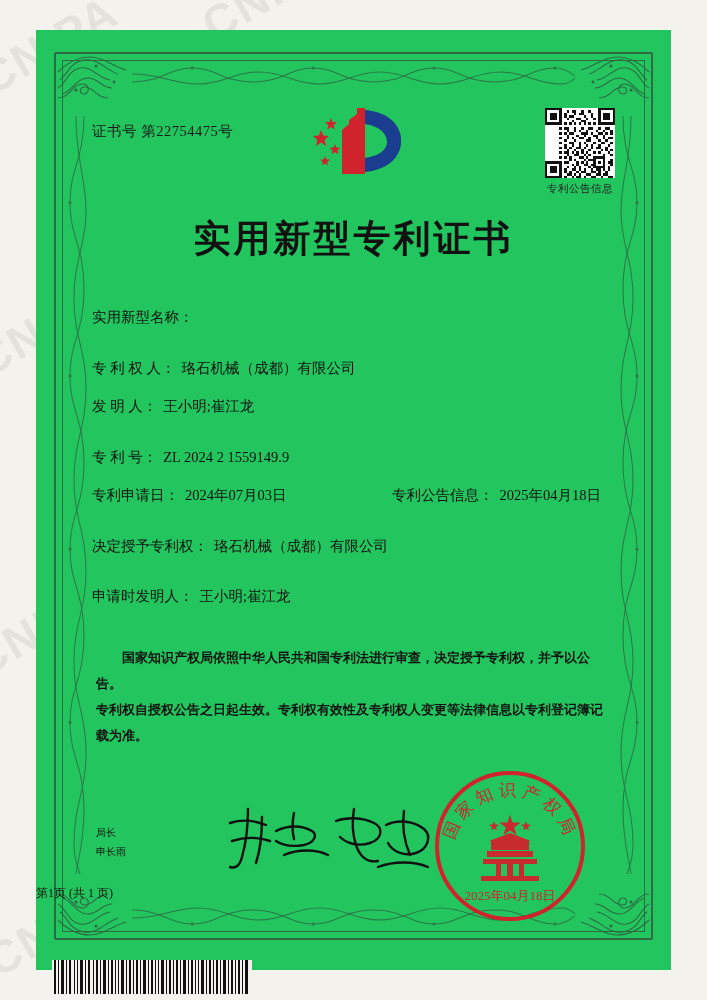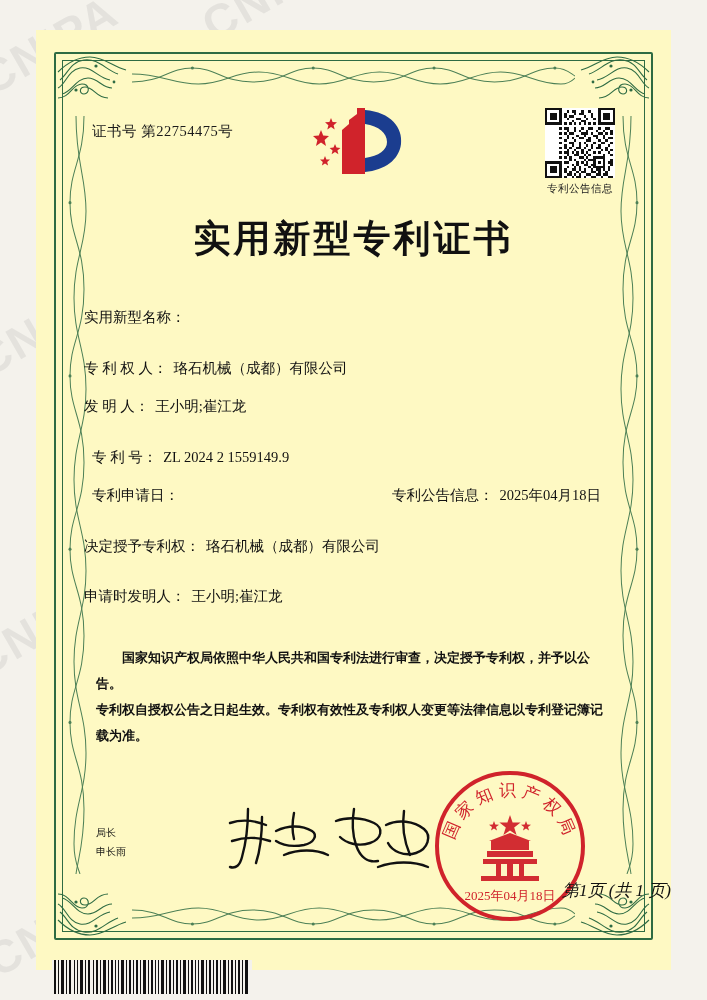--- a/index.html
+++ b/index.html
@@ -38,21 +38,21 @@
   .wm9 { left: -20px;  top: 900px; }
   .wm10{ left: 250px;  top: 790px; }
 
   
   .page {
     position: absolute;
     left: 36px;
     top: 30px;
     width: 635px;
     height: 940px;
-    background: #fef9c3;
+    background: #22c55e;
     box-shadow: 0 0 0 0 transparent;
   }
   .frame-outer {
     position: absolute;
     inset: 22px 18px 30px 18px;
     border: 2px solid #2e6b43;
     border-radius: 2px;
   }
   .frame-inner {
     position: absolute;
@@ -156,21 +156,21 @@
   .fields {
     margin-top: 40px;
     font-size: 14.5px;
     color: #111;
     line-height: 1.9;
   }
   .row {
     display: flex;
     align-items: flex-start;
     margin-bottom: 11px;
-    padding-left: 2px;
+    padding-left: 10px;
   }
   .lbl {
     flex: 0 0 auto;
     white-space: nowrap;
   }
   .val {
     flex: 1 1 auto;
     padding-left: 6px;
   }
   .val .line2 { display: block; padding-left: 0; }
@@ -223,24 +223,23 @@
     right: 36px;
     top: -8px;
     width: 158px;
     height: 158px;
   }
 
   .footer {
     position: absolute;
     left: 0; right: 0;
     bottom: 68px;
-    text-align: right;
-    font-size: 17px;
+    text-align: left;
+    font-size: 12px;
     color: #111;
-    font-style: italic;
   }
 
   
   .barcode {
     position: absolute;
     left: 52px;
     bottom: 6px;
     width: 200px;
     height: 34px;
   }
@@ -586,20 +585,21 @@
       <div class="two-col">
         <div class="col-a">
           <span class="lbl">专 利 号：</span>
           <span class="val">ZL 2024 2 1559149.9</span>
         </div>
       </div>
 
       <div class="two-col">
         <div class="col-a">
           <span class="lbl">专利申请日：</span>
+          <span class="val">2024年07月03日</span>
         </div>
         <div class="col-b">
           <span class="lbl">专利公告信息：</span>
           <span class="val">2025年04月18日</span>
         </div>
       </div>
 
       <div class="spacer-lg"></div>
 
       <div class="row">

